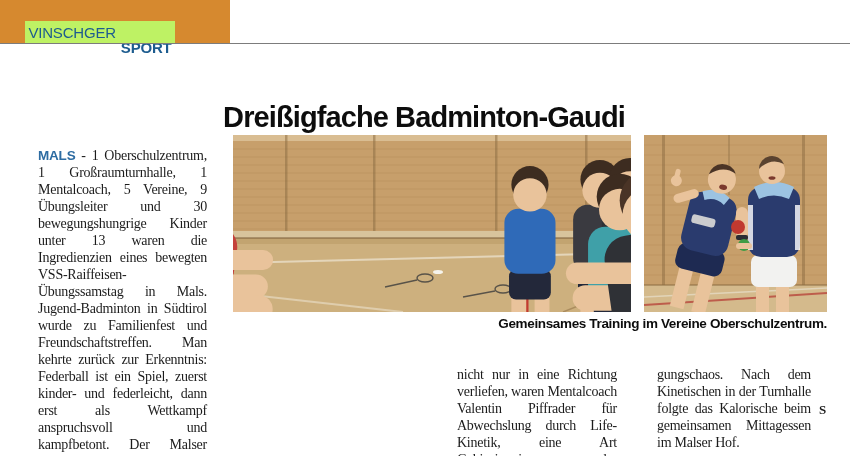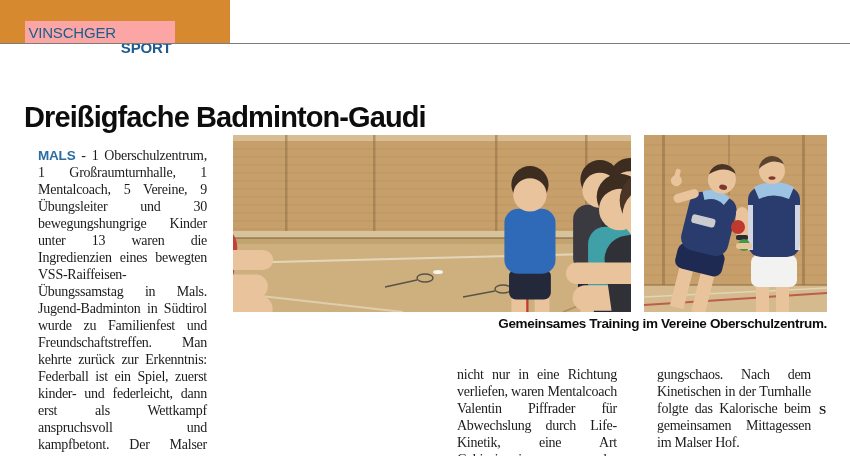--- a/index.html
+++ b/index.html
@@ -1,28 +1,28 @@
 <!DOCTYPE html>
 <html><head>
 <meta charset="utf-8">
 <style>
   html,body{margin:0;padding:0;background:#e9e9e9;}
   .page{position:relative;width:850px;height:456px;background:#ffffff;overflow:hidden;
         font-family:"Liberation Serif",serif;}
   
   .masthead-bar{position:absolute;left:0;top:0;width:230px;height:44px;background:#d6892f;}
-  .masthead-label{position:absolute;left:25px;top:21px;width:150px;height:23px;background:#fca5a5;
+  .masthead-label{position:absolute;left:25px;top:21px;width:150px;height:23px;background:#bef264;
         display:flex;align-items:center;justify-content:center;
         font-family:"Liberation Sans",sans-serif;font-size:15px;color:#1d5c8f;letter-spacing:-0.2px;}
   .mh-bold{font-weight:bold;margin-left:5px;margin-top:29px;}
   .rule{position:absolute;left:0;top:43px;width:850px;border-top:1.5px solid #7c7c7c;}
   
   .headline{position:absolute;left:24px;top:82px;width:800px;
         font-family:"Liberation Sans",sans-serif;font-weight:bold;font-size:29px;
-        letter-spacing:-0.9px;color:#0d0d0d;white-space:nowrap;}
+        letter-spacing:-0.9px;color:#0d0d0d;white-space:nowrap;text-align:center;}
   
   .col{position:absolute;text-align:justify;font-size:14px;line-height:17px;
         letter-spacing:-0.25px;color:#1b1b1b;}
   .col p{margin:16px;}
   .col1{left:22px;top:131px;width:201px;height:323px;}
   .col2{left:233px;top:350px;width:197px;height:90px;}
   .col3{left:441px;top:350px;width:192px;height:90px;}
   .col4{left:641px;top:350px;width:186px;height:90px;}
   .mals-tag{color:#2d6ca2;font-family:"Liberation Sans",sans-serif;font-weight:bold;
         font-size:13.5px;letter-spacing:-0.2px;}

